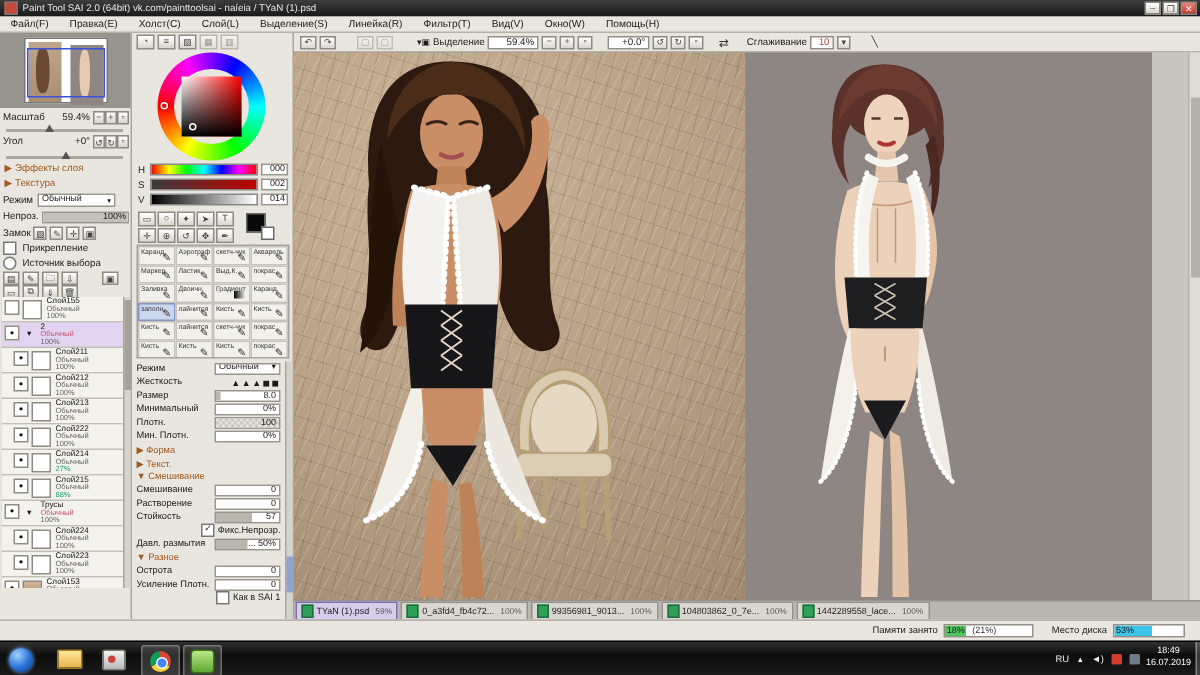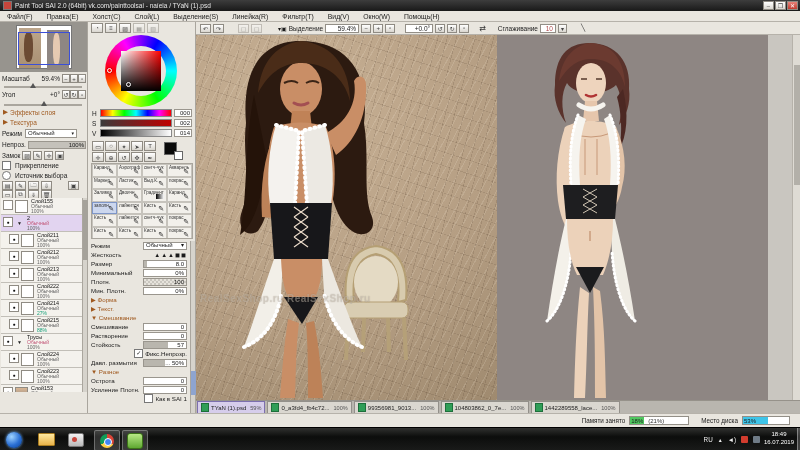--- a/index.html
+++ b/index.html
@@ -573,21 +573,20 @@
         <path d="M60 224 C50 252 40 286 30 312 C46 306 62 290 67 260 L69 224 Z" fill="#f2efe8"></path>
         <path d="M114 224 C124 252 136 286 148 312 C132 306 116 288 110 258 L108 224 Z" fill="#ece8e0"></path>
         <path d="M30 312 C46 306 62 290 67 260" stroke="#fff" stroke-width="4" stroke-dasharray="1 4" stroke-linecap="round" fill="none"></path>
         <path d="M148 312 C132 306 116 288 110 258" stroke="#fff" stroke-width="4" stroke-dasharray="1 4" stroke-linecap="round" fill="none"></path>
         <path d="M67 224 L108 224 C108 246 104 258 98 268 L78 268 C70 258 68 244 67 224 Z" fill="#c98e66"></path>
         <path d="M70 262 L104 262 L88 289 Z" fill="#17171a"></path>
         <path d="M74 284 C70 310 68 336 66 363 L81 363 C82 336 82 310 85 288 Z" fill="#c98e66"></path>
         <path d="M100 286 C105 310 107 336 109 363 L94 363 C94 336 94 310 92 288 Z" fill="#bd8258"></path>
         <path d="M86 6 C60 10 46 30 44 58 C56 36 70 28 88 28 C112 28 130 42 136 66 C136 30 116 8 86 6 Z" fill="#4a2c18"></path>
       </svg>
-      <div id="watermark">RealSexShop.ru   RealSexShop.ru</div>
     </div>
 
     <div id="paintbg">
       <svg width="160" height="365" viewBox="0 0 160 365" style="position:absolute;left:22px;top:0">
         <path d="M70 8 C98 8 112 28 110 54 C112 68 107 82 100 90 C104 72 102 58 97 50 C88 60 56 62 48 48 C42 58 42 74 47 88 C39 78 34 64 36 50 C36 22 48 8 70 8 Z" fill="#5a322b"></path>
         <path d="M104 54 C110 80 108 100 100 116 C104 96 102 76 98 62 Z" fill="#4c2823"></path>
         <ellipse cx="72" cy="48" rx="15" ry="20" fill="#eed4bd"></ellipse>
         <path d="M62 44 L68 44 M77 44 L83 44" stroke="#54392c" stroke-width="1.6"></path>
         <path d="M67 60 Q72 63 77 60" stroke="#b03434" stroke-width="2.6" fill="none" stroke-linecap="round"></path>
         <path d="M66 66 L78 66 L80 86 L64 86 Z" fill="#e6c6ac"></path>

